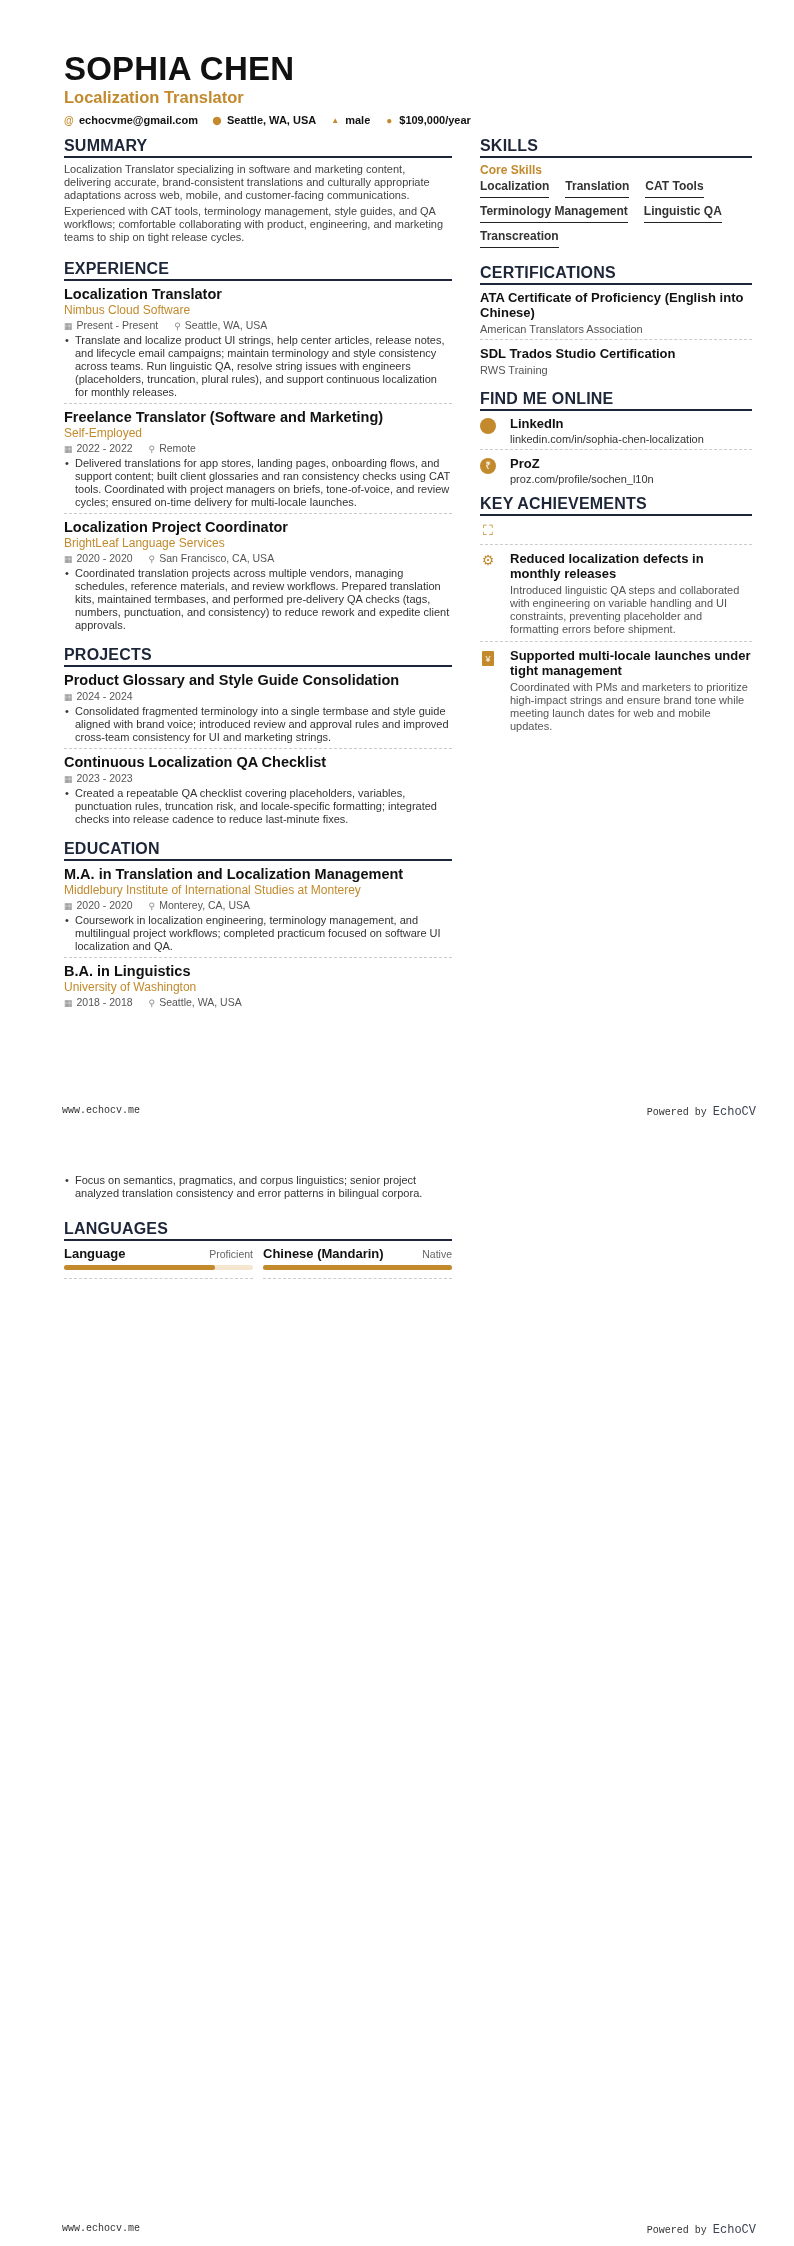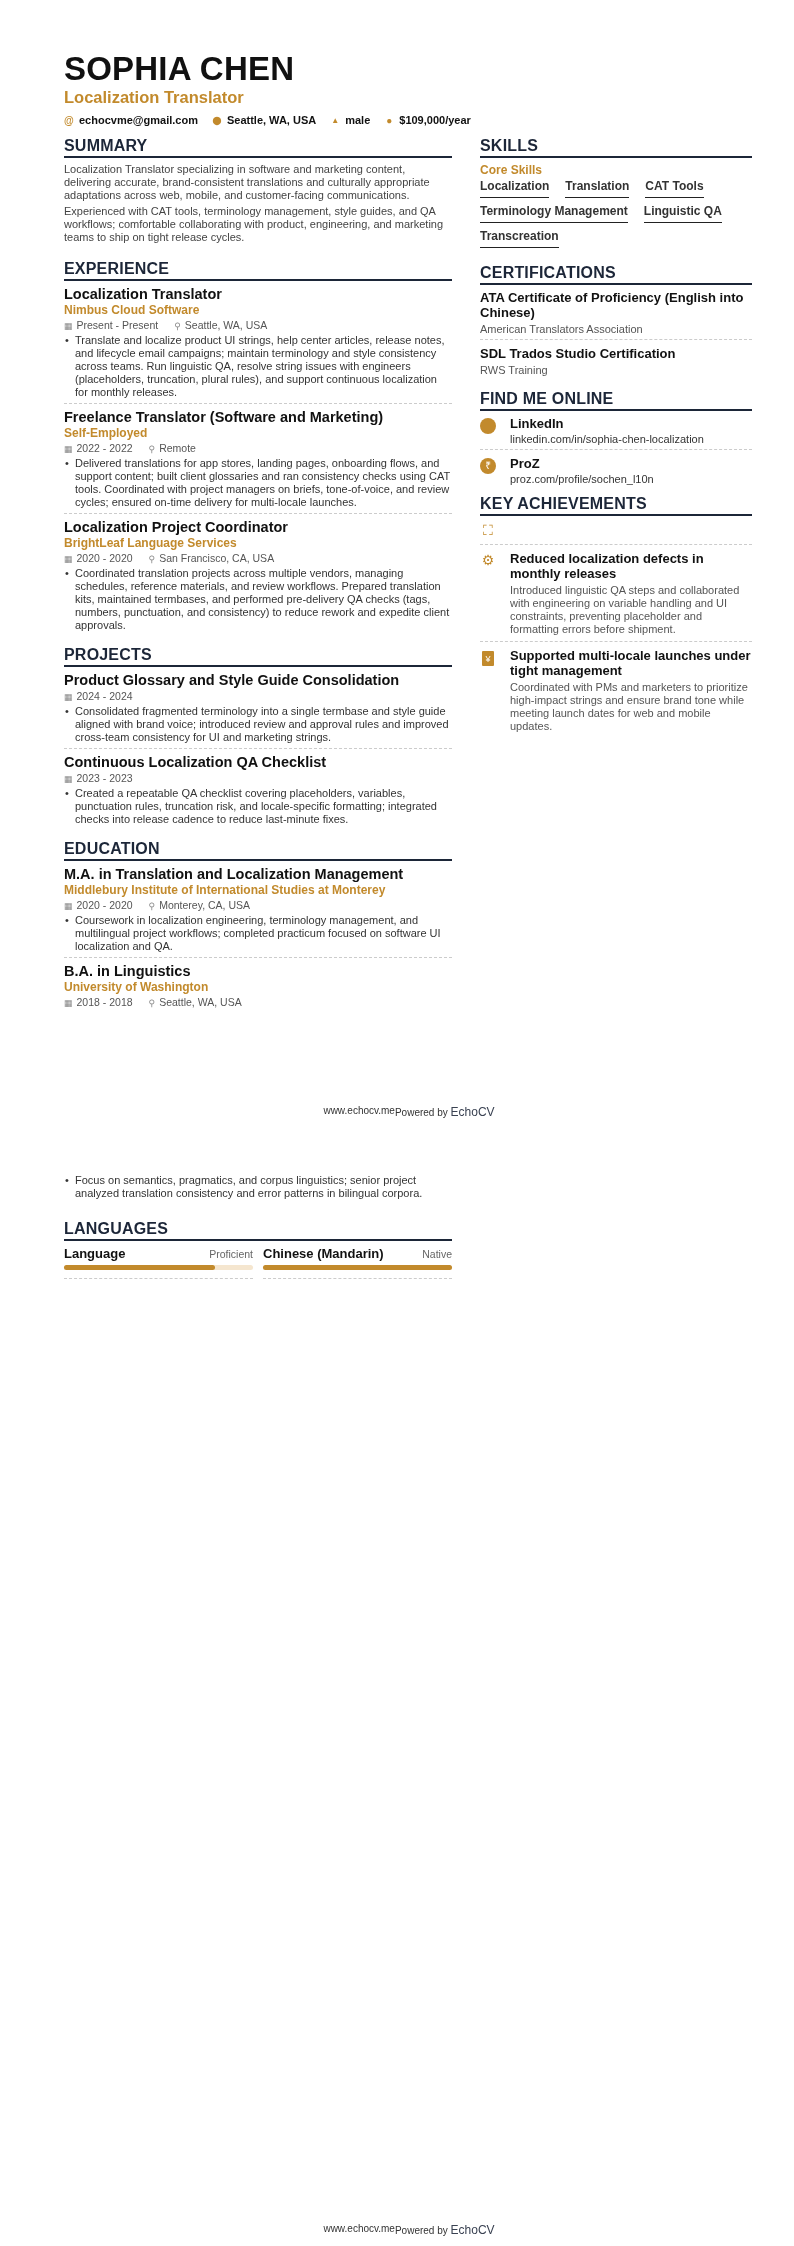--- a/index.html
+++ b/index.html
@@ -18,21 +18,21 @@
   .col-left { position: absolute; left: 52px; width: 388px; }
   .col-right { position: absolute; left: 468px; width: 272px; }
 
   .sec-title { font-size: 16px; font-weight: bold; color: #1c2638; padding-bottom: 1px; border-bottom: 2px solid #1c2638; margin-bottom: 5px; letter-spacing: 0.2px; }
   .para { font-size: 11px; line-height: 13.2px; color: #444; }
   .para + .para { margin-top: 2px; }
 
   .entry { padding-bottom: 4px; margin-bottom: 5px; border-bottom: 1px dashed #ccc; }
   .entry.last { border-bottom: none; }
   .entry-title { font-size: 14.5px; font-weight: bold; color: #111; line-height: 17px; }
-  .entry-sub { font-size: 12px; font-weight: bold; color: #c28a2c; line-height: 15px; }
+  .entry-sub { font-size: 12px; font-weight: normal; color: #c28a2c; line-height: 15px; }
   .meta { display: flex; gap: 16px; font-size: 10.5px; color: #555; line-height: 13px; margin-top: 1px; }
   .meta span.mi { color: #888; font-size: 9px; margin-right: 4px; }
   ul.bul { list-style: none; margin-top: 1px; }
   ul.bul li { font-size: 11px; line-height: 13px; color: #333; padding-left: 11px; position: relative; }
   ul.bul li::before { content: "•"; position: absolute; left: 1px; top: 0; }
 
   .skill-group { font-size: 12px; font-weight: bold; color: #c28a2c; margin-bottom: 2px; }
   .skills { display: flex; flex-wrap: wrap; gap: 0 16px; }
   .skill { font-size: 12px; font-weight: bold; color: #333; padding-bottom: 4px; border-bottom: 1.5px solid #222; margin-bottom: 6px; }
 
@@ -46,21 +46,21 @@
   .oicon { width: 16px; height: 16px; border-radius: 50%; background: #c28a2c; color: #fff; font-size: 10px; text-align: center; line-height: 16px; margin-top: 2px; flex-shrink: 0; }
   .olabel { font-size: 13px; font-weight: bold; color: #111; }
   .ovalue { font-size: 11px; color: #333; margin-top: 2px; }
 
   .ach { display: flex; gap: 14px; padding-bottom: 5px; margin-bottom: 6px; border-bottom: 1px dashed #ccc; }
   .ach.last { border-bottom: none; }
   .aicon { width: 16px; flex-shrink: 0; color: #c28a2c; font-size: 14px; text-align: center; margin-top: 1px; }
   .atitle { font-size: 13px; font-weight: bold; color: #111; line-height: 15px; }
   .adesc { font-size: 11px; color: #555; line-height: 13px; margin-top: 3px; }
 
-  .footer { position: absolute; left: 50px; right: 50px; display: flex; justify-content: center; font-size: 10px; color: #333; }
+  .footer { position: absolute; left: 50px; right: 50px; display: flex; justify-content: space-between; font-size: 10px; color: #333; font-family: Liberation Mono, monospace; }
   .footer .brand { font-size: 12px; color: #3a4252; }
 
   .langs { display: flex; gap: 10px; }
   .lang { flex: 1; }
   .lang-row { display: flex; justify-content: space-between; align-items: baseline; }
   .lang-name { font-size: 13px; font-weight: bold; color: #111; }
   .lang-level { font-size: 10.5px; color: #666; }
   .bar { height: 5px; background: #f5e6cf; border-radius: 3px; margin-top: 4px; }
   .bar-fill { height: 5px; background: #c28a2c; border-radius: 3px; }
   .lang-sep { border-bottom: 1px dashed #ccc; margin-top: 8px; }

